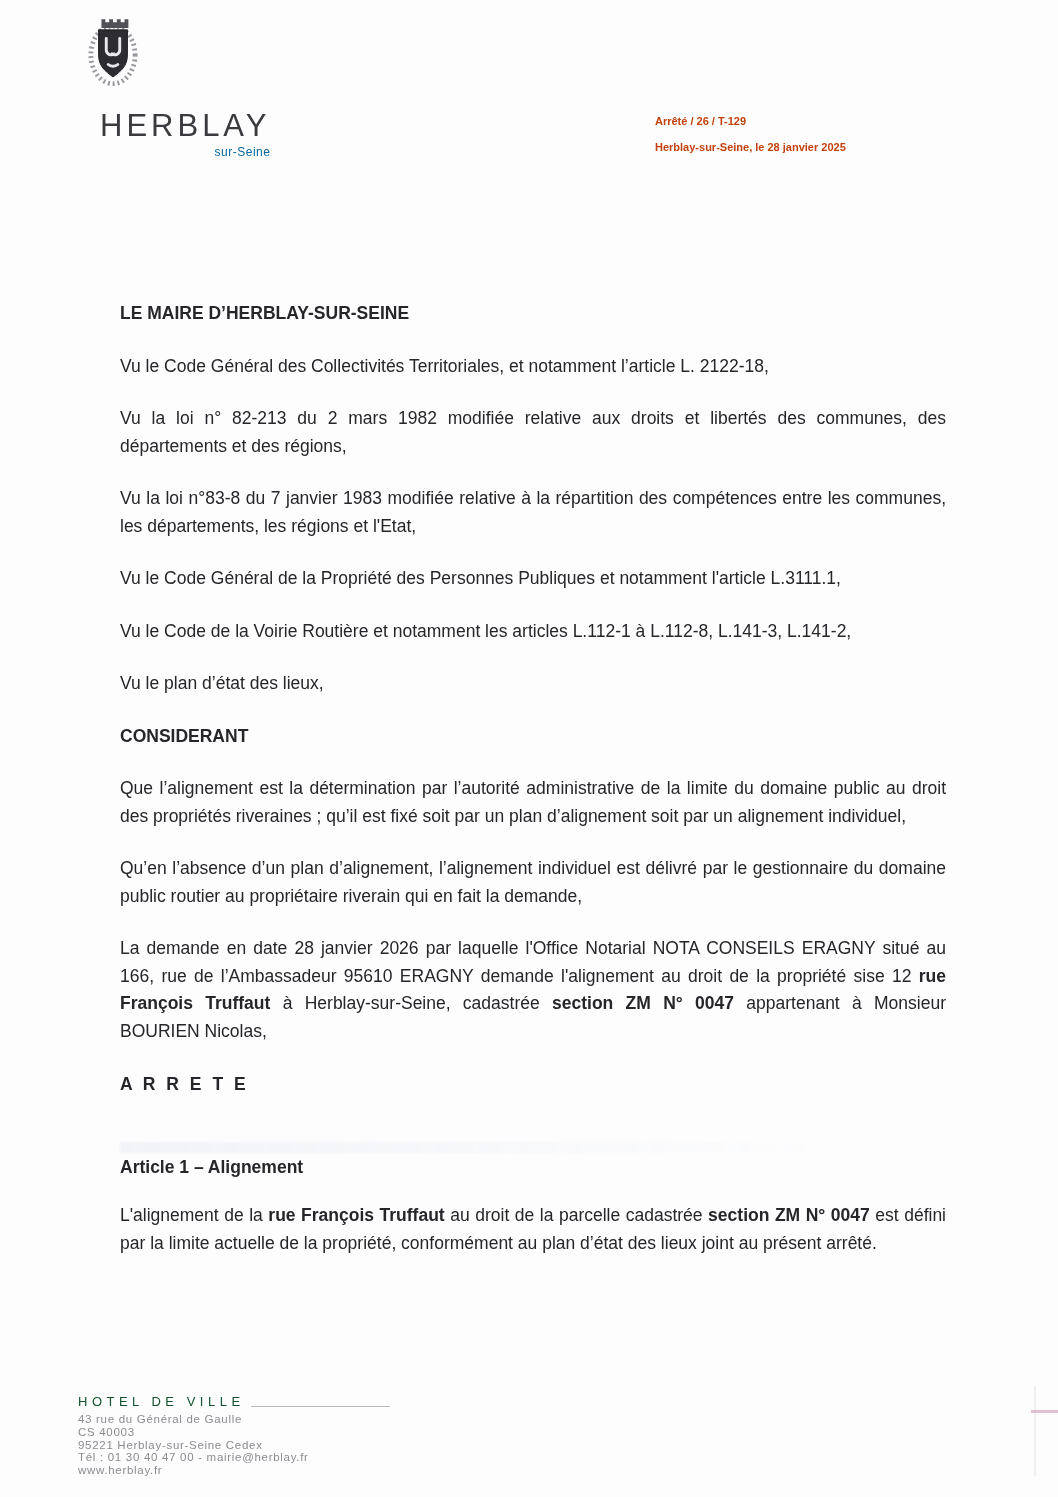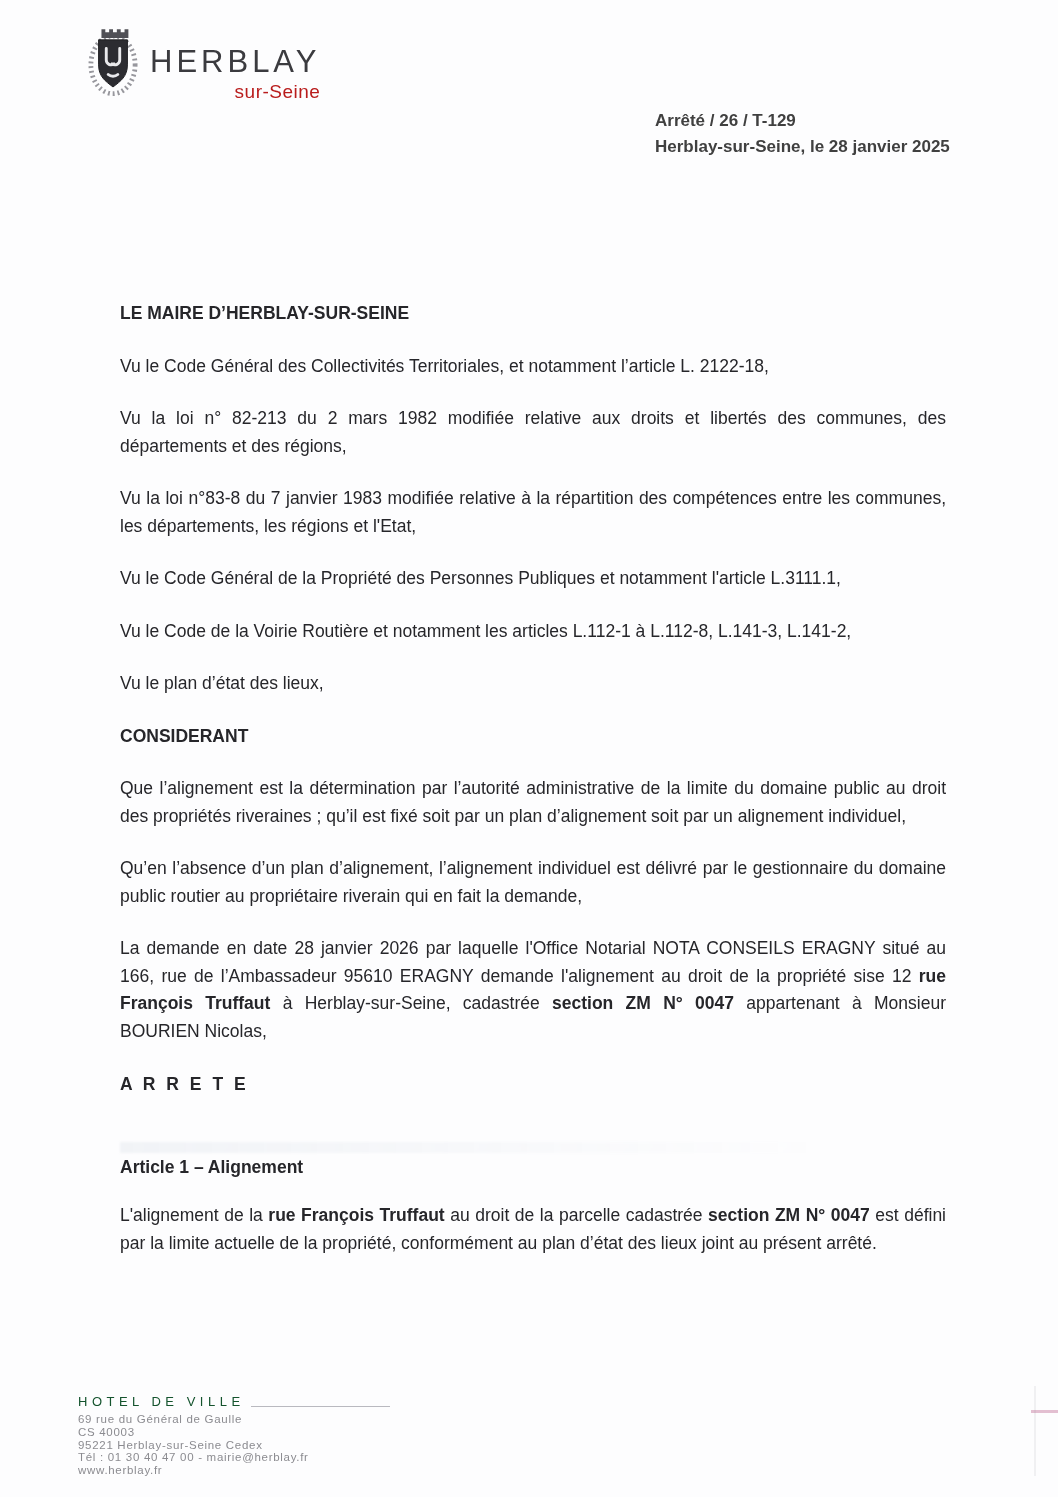--- a/index.html
+++ b/index.html
@@ -11,33 +11,33 @@
   .page {
     position: relative;
     width: 1058px;
     height: 1497px;
     background: #fdfdfe;
     color: #26262a;
     overflow: hidden;
   }
 
   
-  .logo { position: absolute; left: 88px; top: 24px; display: flex; align-items: flex-start; }
+  .logo { position: absolute; left: 88px; top: 14px; display: flex; align-items: flex-start; flex-direction: column; }
   .crest { width: 50px; height: 74px; }
   .logo-text { margin-left: 12px; margin-top: 20px; }
   .logo-name {
     font-size: 31px; letter-spacing: 4px; color: #3b3b3f; font-weight: 400;
   }
   .logo-sub {
-    font-size: 19px; color: #b91c1c; text-align: right; letter-spacing: 0.5px; margin-top: 1px;
+    font-size: 12px; color: #0369a1; text-align: right; letter-spacing: 0.5px; margin-top: 1px;
   }
 
   .ref-block {
     position: absolute; left: 655px; top: 108px;
-    font-size: 17px; font-weight: bold; line-height: 26px; color: #404040;
+    font-size: 11px; font-weight: bold; line-height: 26px; color: #c2410c;
   }
 
   .doc-title {
     position: absolute; left: 0; top: 184px; width: 1058px;
     text-align: center; font-weight: bold; font-size: 17px; line-height: 26px;
     color: #232327;
   }
 
   
   .body-text {
@@ -139,21 +139,21 @@
   <div class="ghost"></div>
   <div class="pink-dash"></div>
   <div class="edge-streak"></div>
 
   <footer class="footer">
     <div class="f-head-row">
       <span class="f-head">HOTEL DE VILLE</span>
       <span class="f-rule"></span>
     </div>
     <div class="f-lines">
-      <div class="f-line">69 rue du Général de Gaulle</div>
+      <div class="f-line">43 rue du Général de Gaulle</div>
       <div class="f-line">CS 40003</div>
       <div class="f-line">95221 Herblay-sur-Seine Cedex</div>
       <div class="f-line">Tél : 01 30 40 47 00 - mairie@herblay.fr</div>
       <div class="f-line">www.herblay.fr</div>
     </div>
   </footer>
 
 </div>
 
 </body></html>

